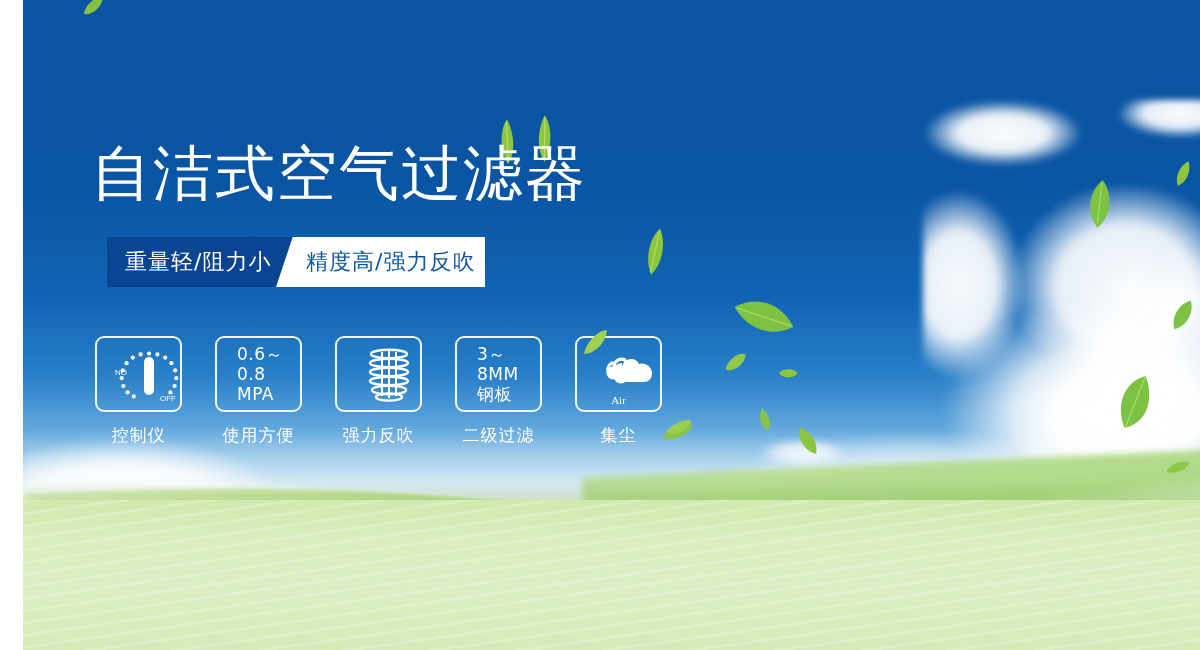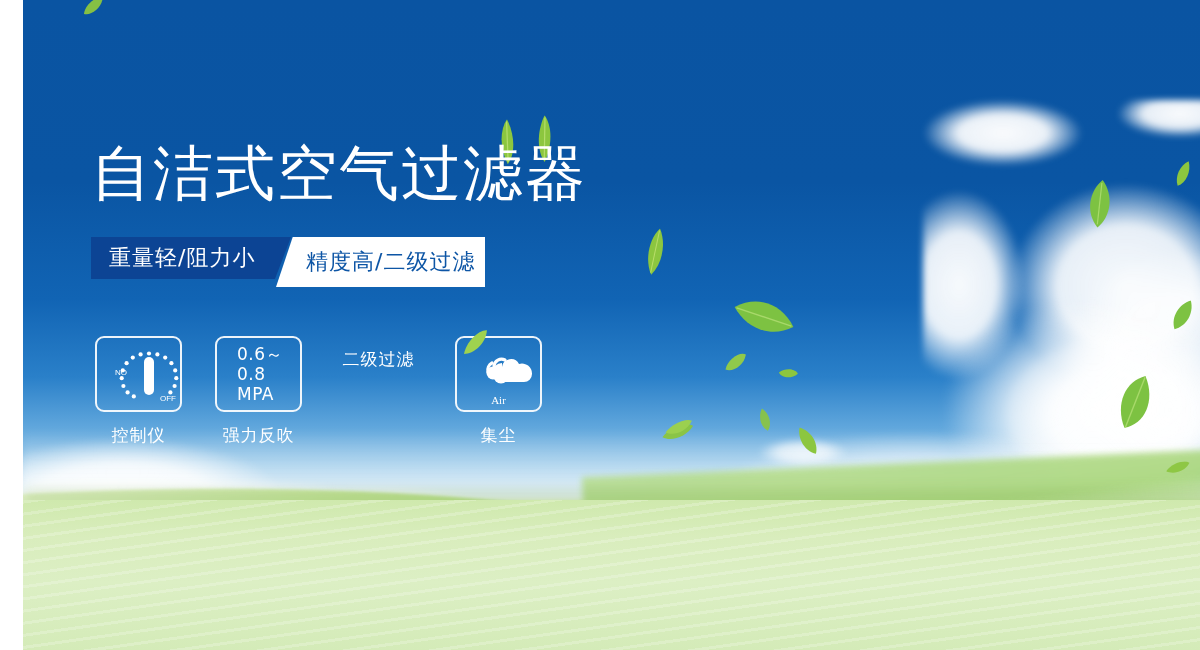--- a/index.html
+++ b/index.html
@@ -80,21 +80,21 @@
   .title{
     position:absolute;left:68px;top:143px;
     font-size:60px;line-height:1;color:#ffffff;letter-spacing:2px;
     font-weight:300;white-space:nowrap;
     font-family:"DejaVu Sans","Liberation Sans",sans-serif;
   }
 
   
   .subbar{position:absolute;left:68px;top:237px;height:50px;width:394px;}
   .sub-blue{
-    position:absolute;left:0;top:0;height:42px;width:200px;background:#0c4494;
+    position:absolute;left:16px;top:0;height:50px;width:200px;background:#0c4494;
     clip-path:polygon(0 0,100% 0,92% 100%,0 100%);
   }
   .sub-white{
     position:absolute;left:185px;top:0;height:50px;width:209px;background:#ffffff;
     clip-path:polygon(8% 0,100% 0,100% 100%,0 100%);
   }
   .sub-blue span{
     position:absolute;left:18px;top:50%;transform:translateY(-50%);
     color:#fff;font-size:22px;letter-spacing:1px;white-space:nowrap;
     font-family:"DejaVu Sans","Liberation Sans",sans-serif;
@@ -255,21 +255,21 @@
       </svg>
   </div>
 
   <div class="title">自洁式空气过滤器</div>
 
   <div class="subbar">
     <div class="sub-blue">
       <span>重量轻/阻力小</span>
     </div>
     <div class="sub-white">
-      <span>精度高/二级过滤</span>
+      <span>精度高/强力反吹</span>
     </div>
   </div>
 
   <div class="features">
 
     <div class="feat">
       <div class="feat-box">
         <svg width="74" height="62" viewBox="0 0 74 62">
           <g fill="#ffffff">
             <circle cx="37" cy="10.5" r="2.1"></circle>
@@ -297,25 +297,51 @@
       <div class="feat-label">控制仪</div>
     </div>
 
     <div class="feat">
       <div class="feat-box">
         <div class="feat-txt">
           <span>0.6～0.8</span>
           <span class="l2">MPA</span>
         </div>
       </div>
+      <div class="feat-label">使用方便</div>
+    </div>
+
+    <div class="feat">
+      <div class="feat-box">
+        <svg width="56" height="58" viewBox="0 0 56 58">
+          <g stroke="#ffffff" stroke-width="2" fill="none">
+            <line x1="21" y1="7" x2="21" y2="51"></line>
+            <line x1="28" y1="5" x2="28" y2="53"></line>
+            <line x1="35" y1="7" x2="35" y2="51"></line>
+          </g>
+          <g fill="none" stroke="#ffffff" stroke-width="2.4">
+            <ellipse cx="28" cy="9" rx="18" ry="4.3"></ellipse>
+            <ellipse cx="28" cy="18" rx="19" ry="4.3"></ellipse>
+            <ellipse cx="28" cy="27" rx="19" ry="4.3"></ellipse>
+            <ellipse cx="28" cy="36" rx="19" ry="4.3"></ellipse>
+            <ellipse cx="28" cy="45" rx="17" ry="4.3"></ellipse>
+            <ellipse cx="28" cy="52" rx="13" ry="3.6"></ellipse>
+          </g>
+        </svg>
+      </div>
       <div class="feat-label">强力反吹</div>
     </div>
 
-
-    <div class="feat">
+    <div class="feat">
+      <div class="feat-box">
+        <div class="feat-txt">
+          <span>3～8MM</span>
+          <span class="l2">钢板</span>
+        </div>
+      </div>
       <div class="feat-label">二级过滤</div>
     </div>
 
     <div class="feat">
       <div class="feat-box">
         <div class="leaf" style="left:2px;top:-3px;transform:rotate(-32deg);z-index:0;">
           <svg width="34" height="16" viewBox="0 0 34 16">
               <path d="M1 11 C9 2 26 -2 33 3 C25 14 9 16 1 11 Z" fill="#9fd24f"></path>
             </svg>
         </div>

